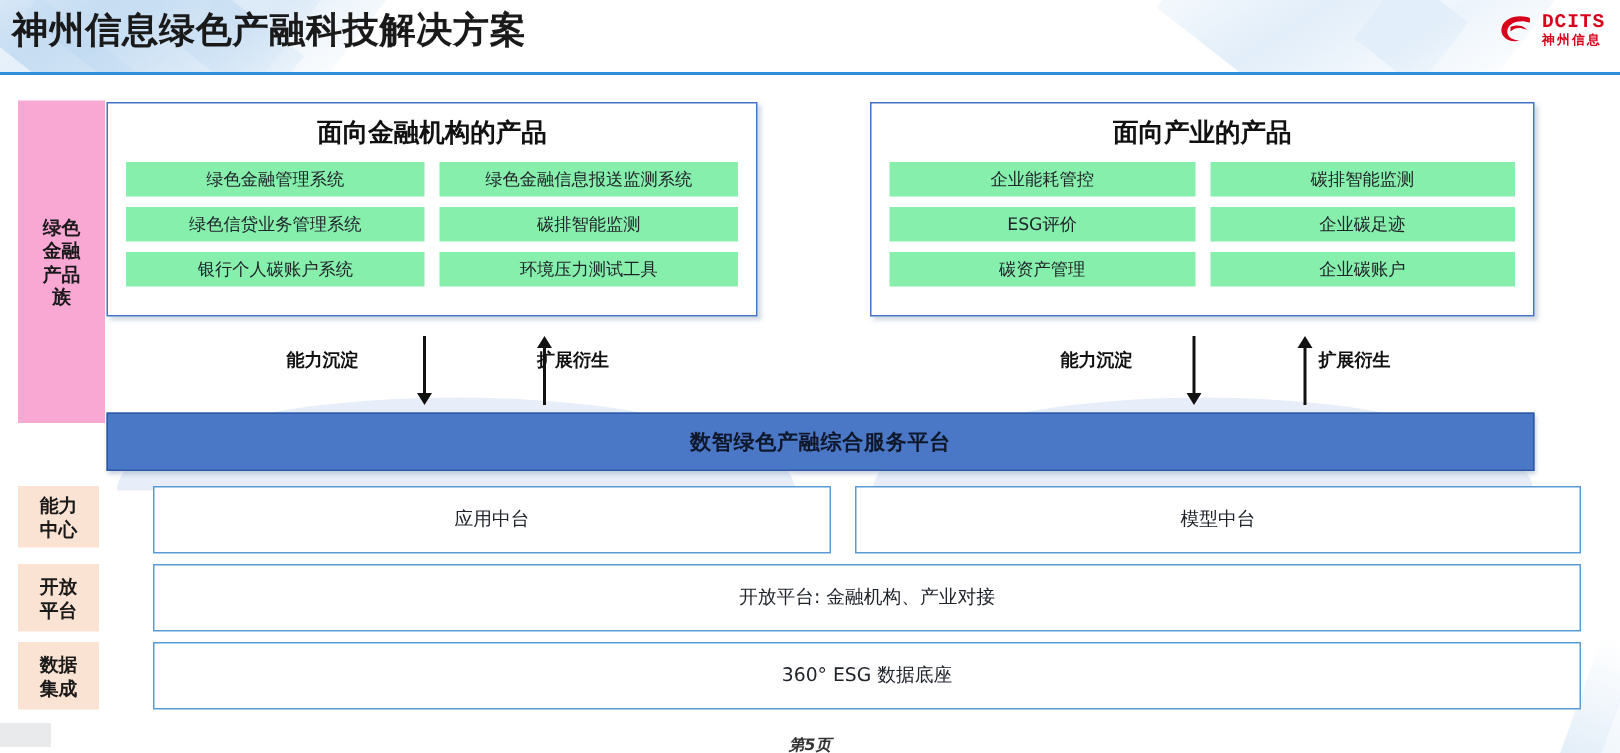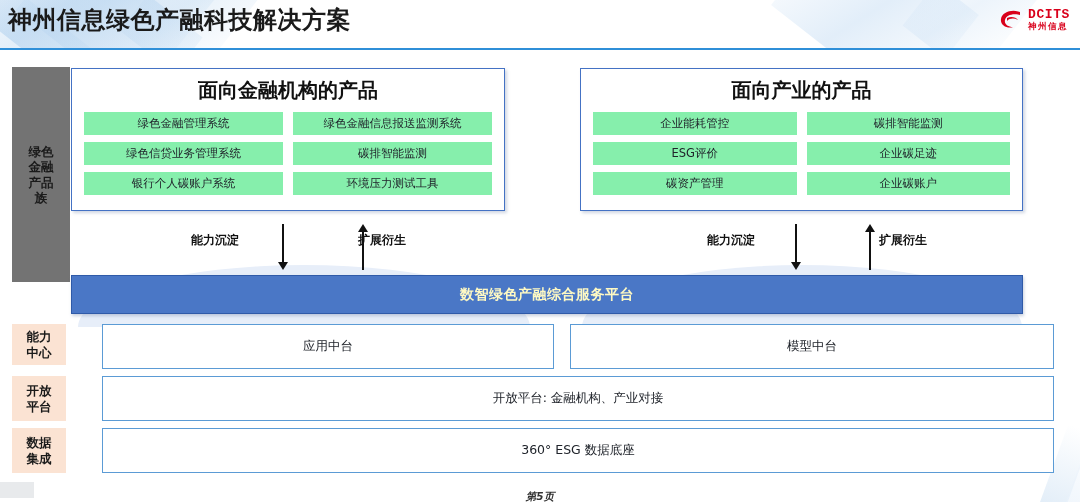--- a/index.html
+++ b/index.html
@@ -51,53 +51,53 @@
 
   
   .dome{position:absolute;background:#e7eef9;border-radius:50% 50% 0 0 / 100% 100% 0 0;}
   .dome-left{left:78px;top:213px;width:452px;height:62px;}
   .dome-right{left:582px;top:213px;width:440px;height:62px;}
 
   
   .sb{position:absolute;display:flex;align-items:center;justify-content:center;text-align:center;
       font-size:12.5px;font-weight:bold;color:#1a1a1a;line-height:1.22;
       font-family:"DejaVu Sans","Liberation Sans",sans-serif;}
-  .sb-products{left:12px;top:15px;width:58px;height:215px;background:#737373;}
+  .sb-products{left:12px;top:15px;width:58px;height:215px;background:#f9a8d4;}
   .sb-peach{background:#fbe3d3;}
   .sb-cap{left:12px;top:272px;width:54px;height:41px;}
   .sb-open{left:12px;top:324px;width:54px;height:45px;}
   .sb-data{left:12px;top:376px;width:54px;height:45px;}
 
   
   .panel{position:absolute;background:#fff;border:1.5px solid #4472c4;
          box-shadow:2px 2px 3px rgba(120,140,175,.35);}
   .panel-left{left:71px;top:16px;width:432px;height:141px;}
   .panel-right{left:580px;top:16px;width:441px;height:141px;}
-  .panel-title{text-align:center;font-size:20px;font-weight:bold;color:#111;margin-top:8px;
+  .panel-title{text-align:center;font-size:17px;font-weight:bold;color:#111;margin-top:8px;
                font-family:"DejaVu Sans","Liberation Sans",sans-serif;}
   .tiles{display:flex;flex-wrap:wrap;justify-content:space-between;padding:8px 12px 0 12px;row-gap:7px;}
   .tile{width:calc(50% - 5px);height:23px;background:#86efac;display:flex;align-items:center;
         justify-content:center;font-size:11.5px;color:#20242b;white-space:nowrap;
         font-family:"DejaVu Sans","Liberation Sans",sans-serif;}
 
   
   .flowlabel{position:absolute;font-size:12px;font-weight:bold;color:#111;white-space:nowrap;
              font-family:"DejaVu Sans","Liberation Sans",sans-serif;text-align:right;}
   .arrow{position:absolute;width:12px;}
   .arrow .shaft{position:absolute;left:5px;top:0;width:2px;height:40px;background:#111;}
   .arrow.down .head{position:absolute;left:1px;top:38px;width:0;height:0;
       border-left:5px solid transparent;border-right:5px solid transparent;border-top:8px solid #111;}
   .arrow.up .head{position:absolute;left:1px;top:-6px;width:0;height:0;
       border-left:5px solid transparent;border-right:5px solid transparent;border-bottom:8px solid #111;}
 
   
   .platform{position:absolute;left:71px;top:223px;width:950px;height:37px;
             background:#4a77c6;border:1px solid #2f5aa8;
             display:flex;align-items:center;justify-content:center;
-            color:#fef9c3;font-size:14px;font-weight:bold;letter-spacing:.5px;
+            color:#0f172a;font-size:14px;font-weight:bold;letter-spacing:.5px;
             box-shadow:1px 2px 3px rgba(120,140,175,.4);
             font-family:"DejaVu Sans","Liberation Sans",sans-serif;}
 
   
   .rowbox{position:absolute;background:#fff;border:1.5px solid #5b9bd5;
           display:flex;align-items:center;justify-content:center;
           font-size:12.5px;color:#20242b;
           font-family:"DejaVu Sans","Liberation Sans",sans-serif;margin-left:31px;}
   .bx-app{left:71px;top:272px;width:450px;height:43px;}
   .bx-model{left:539px;top:272px;width:482px;height:43px;}

